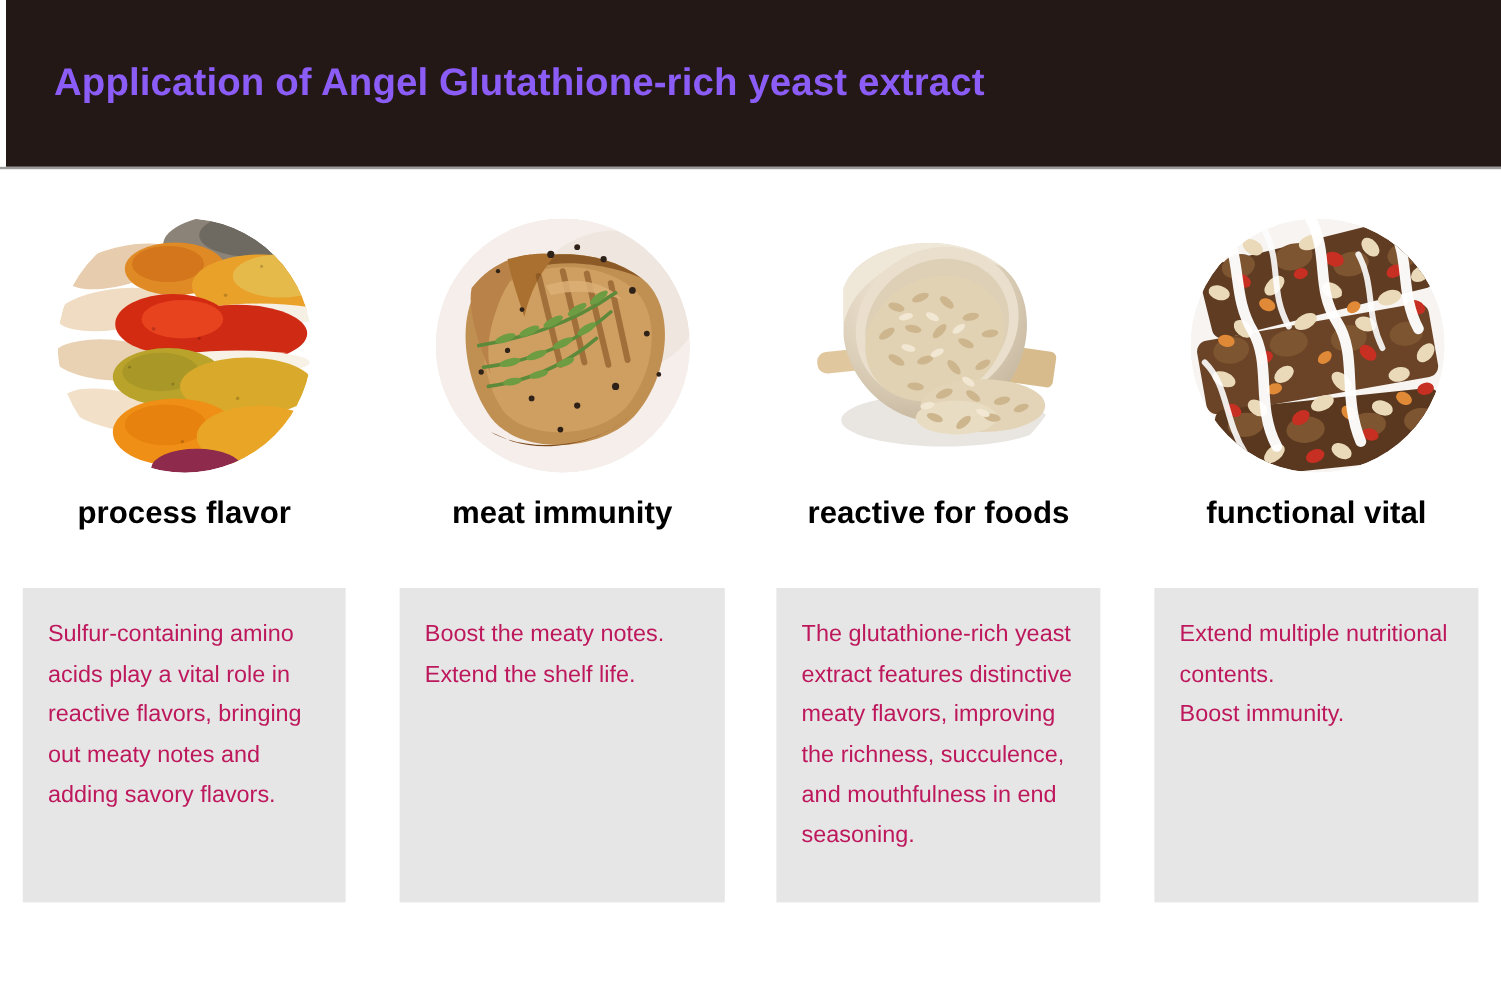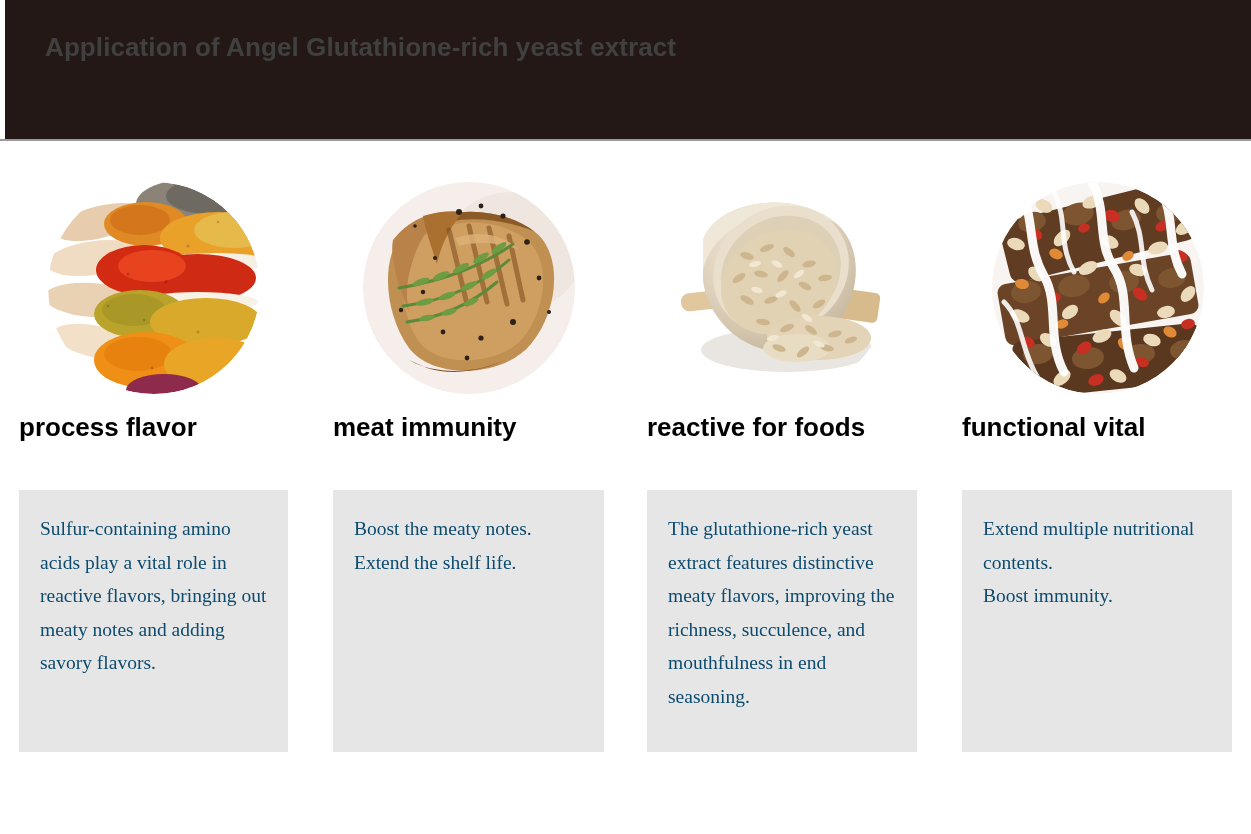--- a/index.html
+++ b/index.html
@@ -30,23 +30,23 @@
     position: absolute;
     left: 0;
     top: 139px;
     width: 1251px;
     height: 2px;
     background: #9a9a9a;
   }
   #page-title {
     position: absolute;
     left: 45px;
-    top: 32px;
-    color: #404040;
-    font-size: 26px;
+    top: 50px;
+    color: #8b5cf6;
+    font-size: 32px;
     font-weight: bold;
     letter-spacing: 0.1px;
     white-space: nowrap;
   }
 
   
   .column {
     position: absolute;
     top: 160px;
   }
@@ -68,41 +68,41 @@
   .col-1 .photo-wrap { left: 30px; }
   .col-2 .photo-wrap { left: 30px; }
   .col-3 .photo-wrap { left: 30px; }
 
   .photo-svg { display: block; width: 212px; height: 212px; }
 
   .col-heading {
     position: absolute;
     top: 252px;
     width: 100%;
-    text-align: left;
+    text-align: center;
     font-size: 26px;
     font-weight: bold;
     color: #000000;
     white-space: nowrap;
   }
 
   .desc-box {
     position: absolute;
     top: 330px;
     width: 100%;
     height: 262px;
     background: #e6e6e6;
     box-sizing: border-box;
     padding: 22px 20px 18px 21px;
   }
   .desc-text {
     font-size: 19.5px;
     line-height: 33.5px;
-    color: #0c4a6e;
-    font-family: Liberation Serif, serif;
+    color: #be185d;
+    font-family: Liberation Sans, sans-serif;
     white-space: pre-line;
   }
 </style>
 </head>
 <body>
 
 <div id="header-bar"></div>
 <div id="header-underline"></div>
 <div id="page-title">Application of Angel Glutathione-rich yeast extract</div>
 

